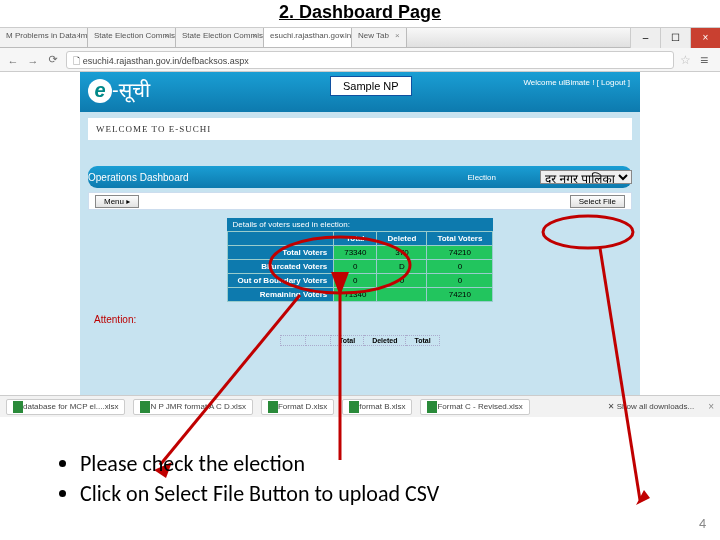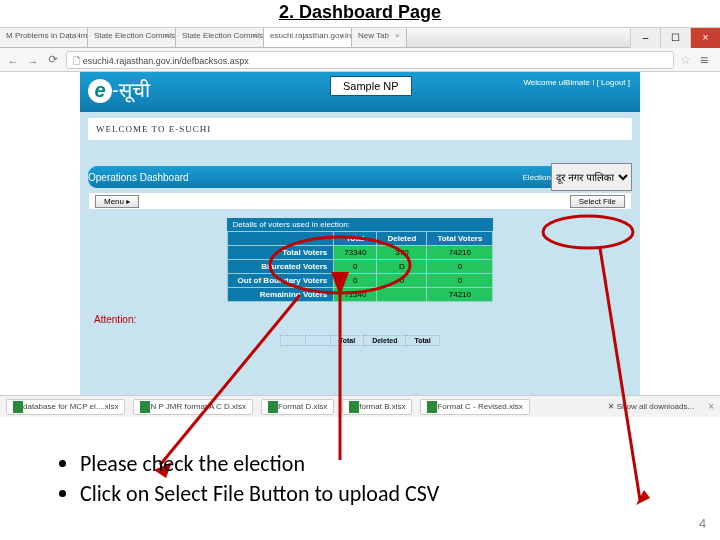--- a/index.html
+++ b/index.html
@@ -30,21 +30,21 @@
   .page-header { height: 40px; background: linear-gradient(#1a9ed4,#0d7aae); position: relative; color: #fff; }
   .logo { position: absolute; left: 8px; top: 4px; font-size: 20px; font-family: "Segoe UI", Arial; }
   .logo .e { background: #fff; color: #088; border-radius: 50%; width: 24px; height: 24px; display: inline-flex; align-items: center; justify-content: center; font-weight: bold; font-style: italic; }
   .header-right { position: absolute; right: 10px; top: 6px; font-size: 8px; }
   .annot-sample { position: absolute; left: 250px; top: 4px; background: #fff; border: 1.5px solid #1050a0; padding: 3px 12px; font-size: 11px; color: #000; }
 
   .welcome-strip { background: #fff; margin: 6px 8px; padding: 6px 8px; font-size: 9px; font-family: Verdana; color: #333; letter-spacing: 1px; }
 
   .ops-bar { background: linear-gradient(#1a9ed4,#0d7aae); margin: 0 8px; height: 22px; color: #fff; font-size: 10px; display: flex; align-items: center; padding: 0 0; justify-content: space-between; border-radius: 9px; }
   .ops-bar .election { display: flex; align-items: center; font-size: 8px; }
-  .ops-bar select { font-size: 10px; height: 28px; border: 1px solid #888; }
+  .ops-bar select { font-size: 12px; height: 14px; border: 1px solid #888; margin-left: 44px; }
 
   .menu-row { background: #fff; margin: 4px 8px 0; height: 18px; display: flex; align-items: center; justify-content: space-between; padding: 0 6px; font-size: 8px; border: 1px solid #cde; }
   .menu-btn, .select-file-btn { border: 1px solid #888; background: linear-gradient(#fdfdfd,#e2e2e2); padding: 1px 8px; font-size: 8px; cursor: pointer; }
 
   .details-table { margin: 8px auto 0; border-collapse: collapse; font-size: 8px; background: #22c55e; }
   .details-table th, .details-table td { border: 1px solid #9cc; padding: 2px 10px; text-align: center; }
   .details-table thead th { background: #0d7aae; color: #fff; font-weight: bold; }
   .details-table tbody th { background: #0d7aae; color: #fff; text-align: right; font-weight: bold; padding-right: 6px; }
   .details-caption { background: #0d7aae; color: #fff; font-size: 8px; text-align: left; padding: 2px 6px; }
 

